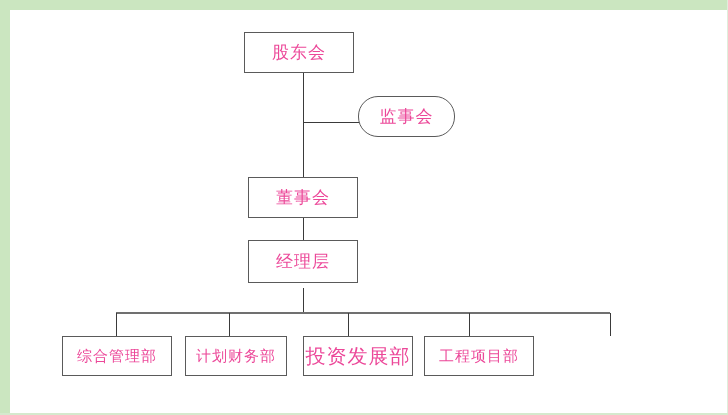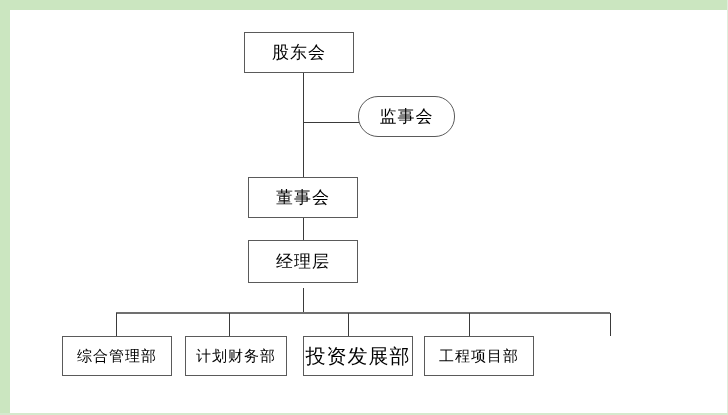--- a/index.html
+++ b/index.html
@@ -58,21 +58,21 @@
 
   
   .node {
     position: absolute;
     box-sizing: border-box;
     border: 1px solid #5a5a5a;
     background: #ffffff;
     display: flex;
     align-items: center;
     justify-content: center;
-    color: #000000;
+    color: #ec4899;
     white-space: nowrap;
     letter-spacing: 1px;
   }
   .node-label {
     display: block;
     line-height: 1;
   }
 
   
   .conn {

